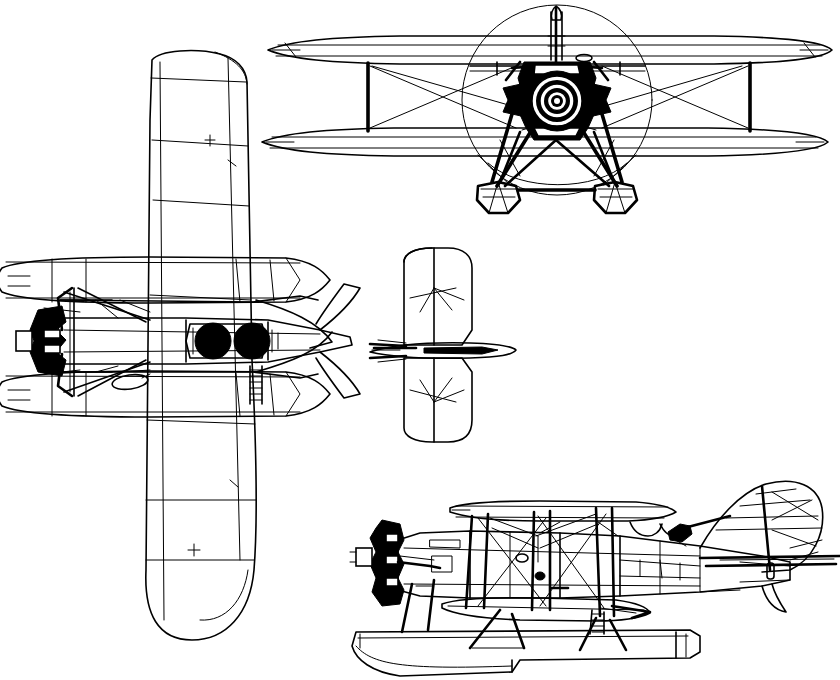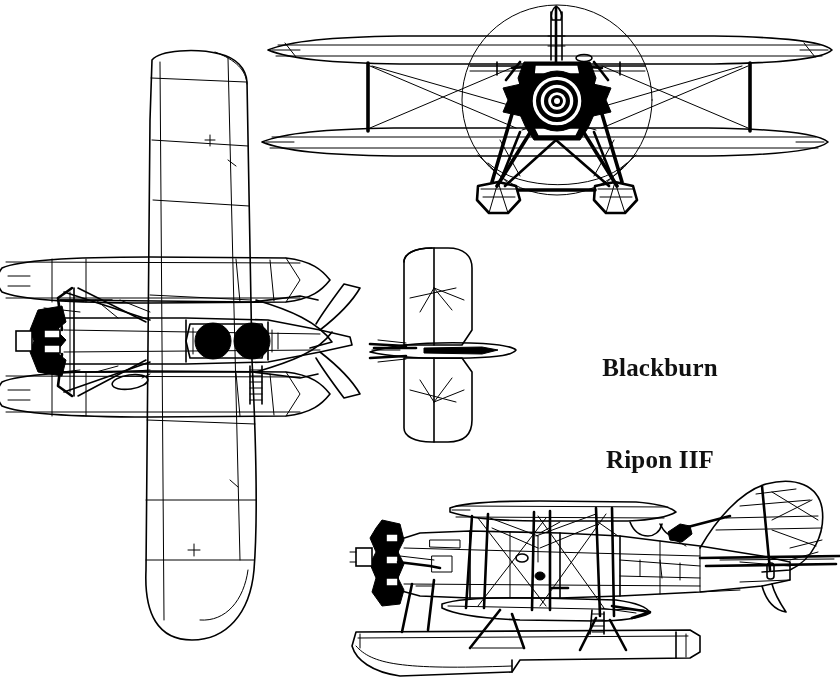--- a/index.html
+++ b/index.html
@@ -362,18 +362,14 @@
         <path class="lnT" d="M356,646 C372,664 400,670 512,666"></path>
         <path class="ln" d="M512,660 L512,672"></path>
         <path class="ln" d="M676,632 L676,658"></path>
         <path class="lnT" d="M686,634 L686,657"></path>
         <path class="lnT" d="M360,634 L360,648"></path>
       </g>
     </g>
 
   </svg>
 
-  <div class="title-block">
-    <span class="title-line">Blackburn</span>
-    <span class="title-line">Ripon IIF</span>
-  </div>
 
 </div>
 
 </body></html>

